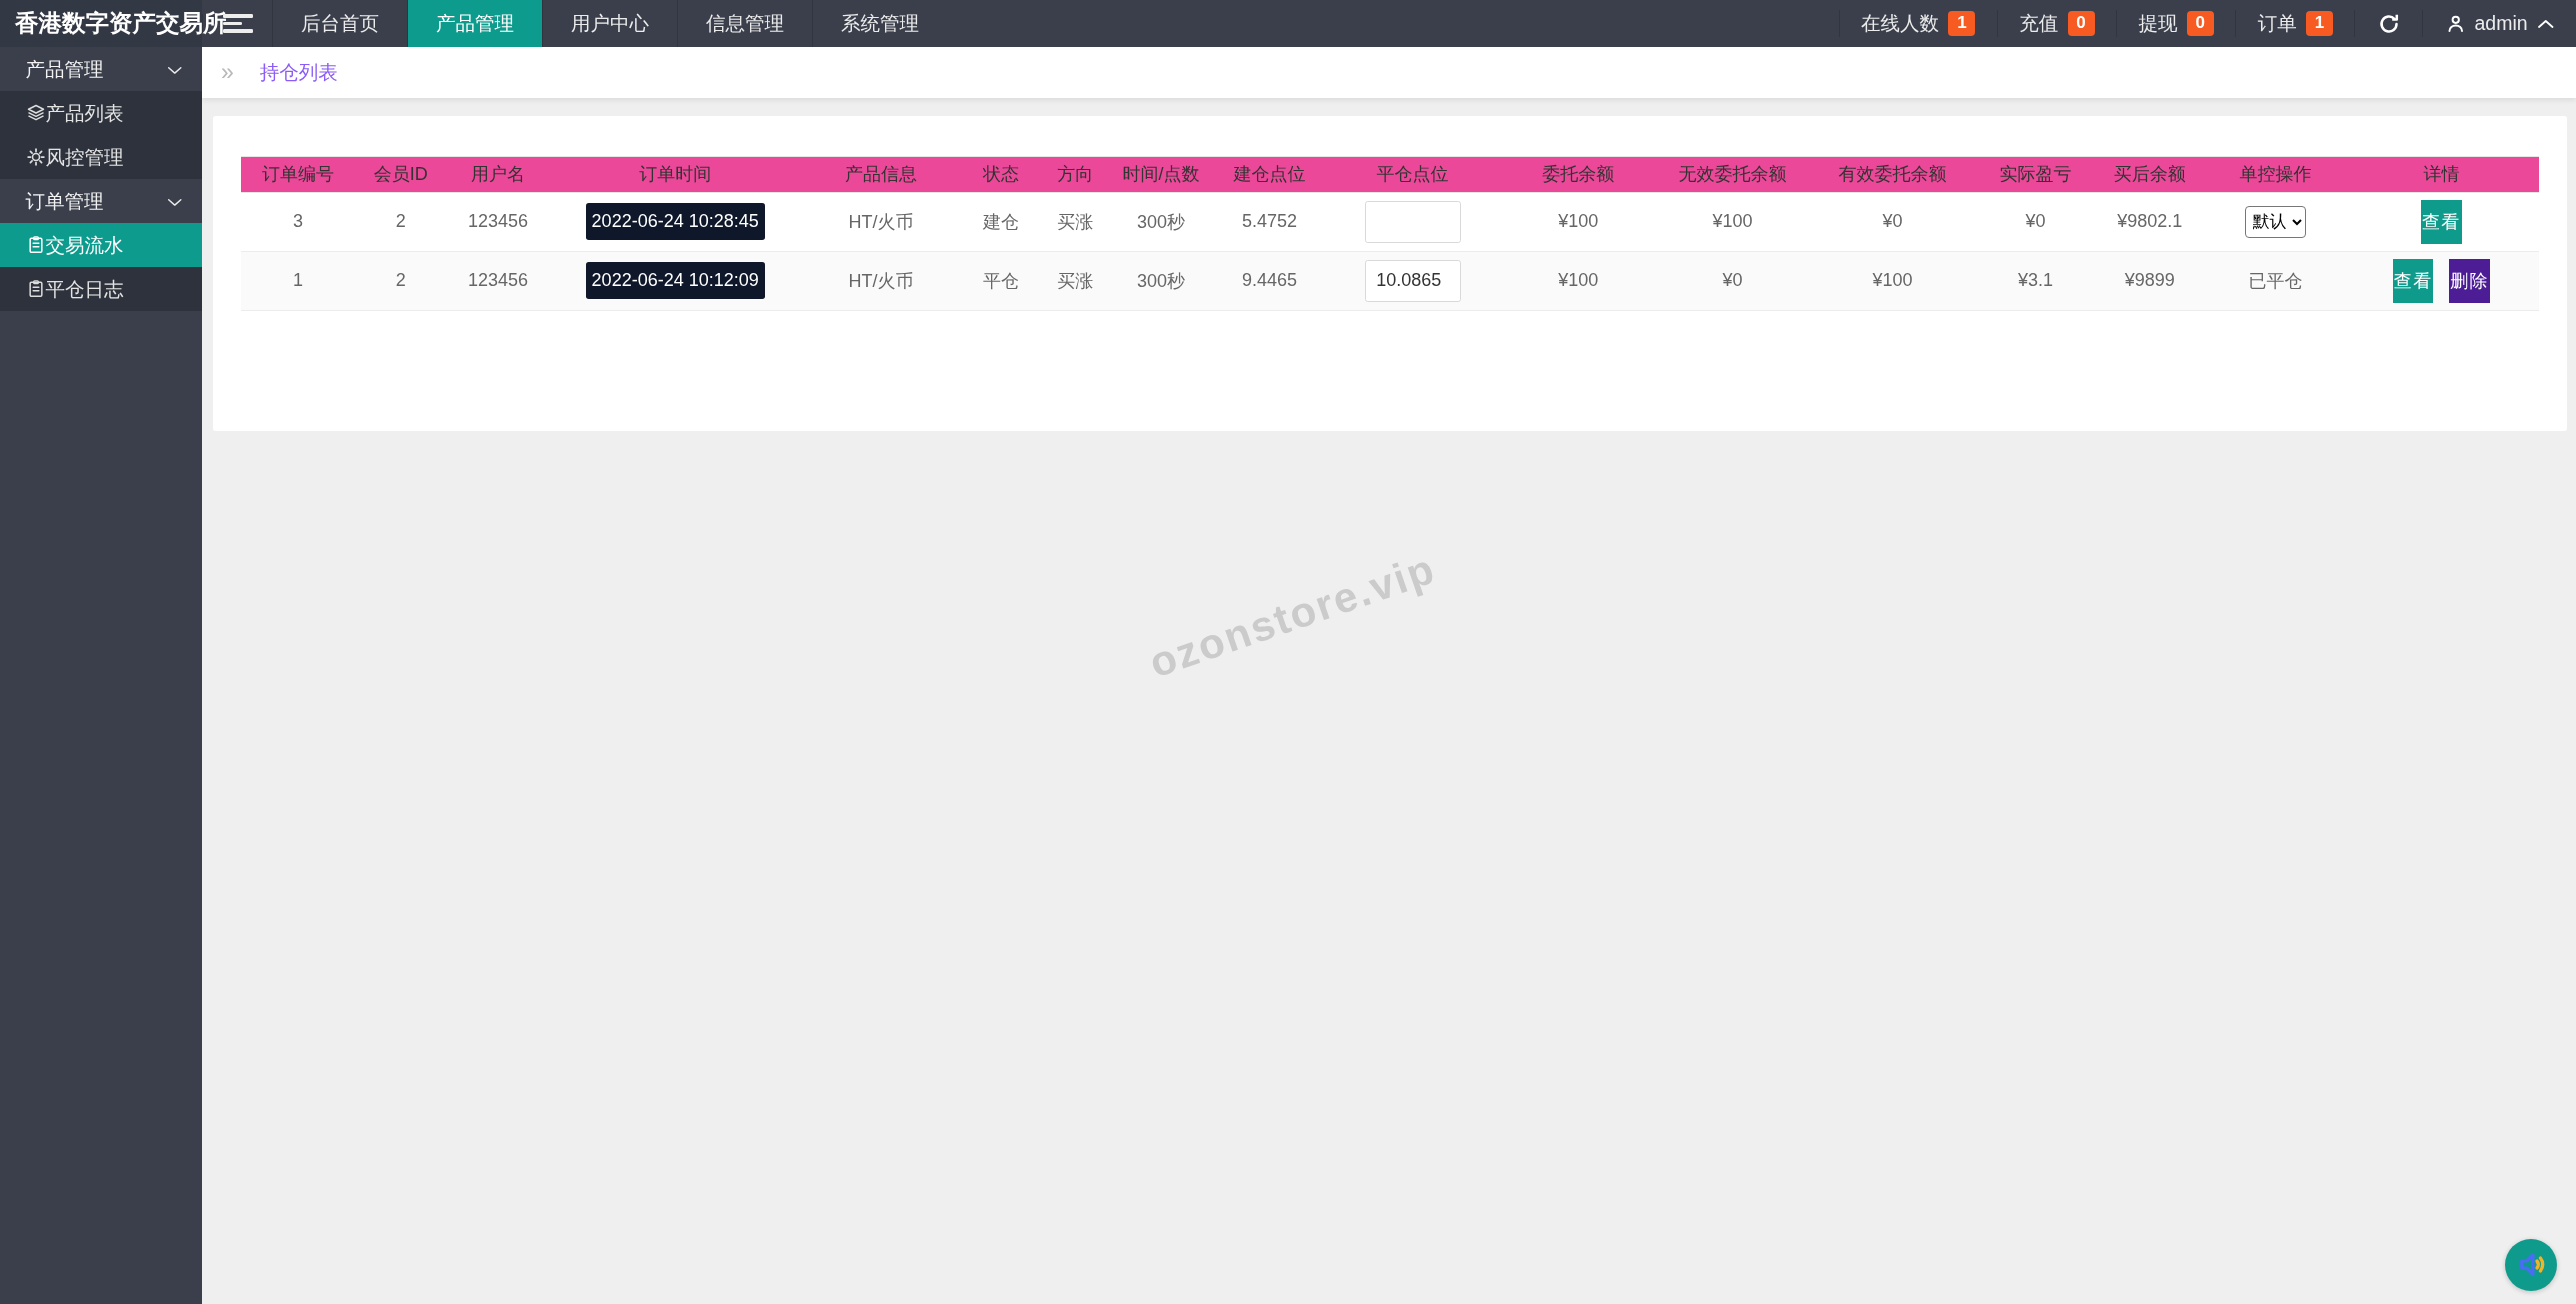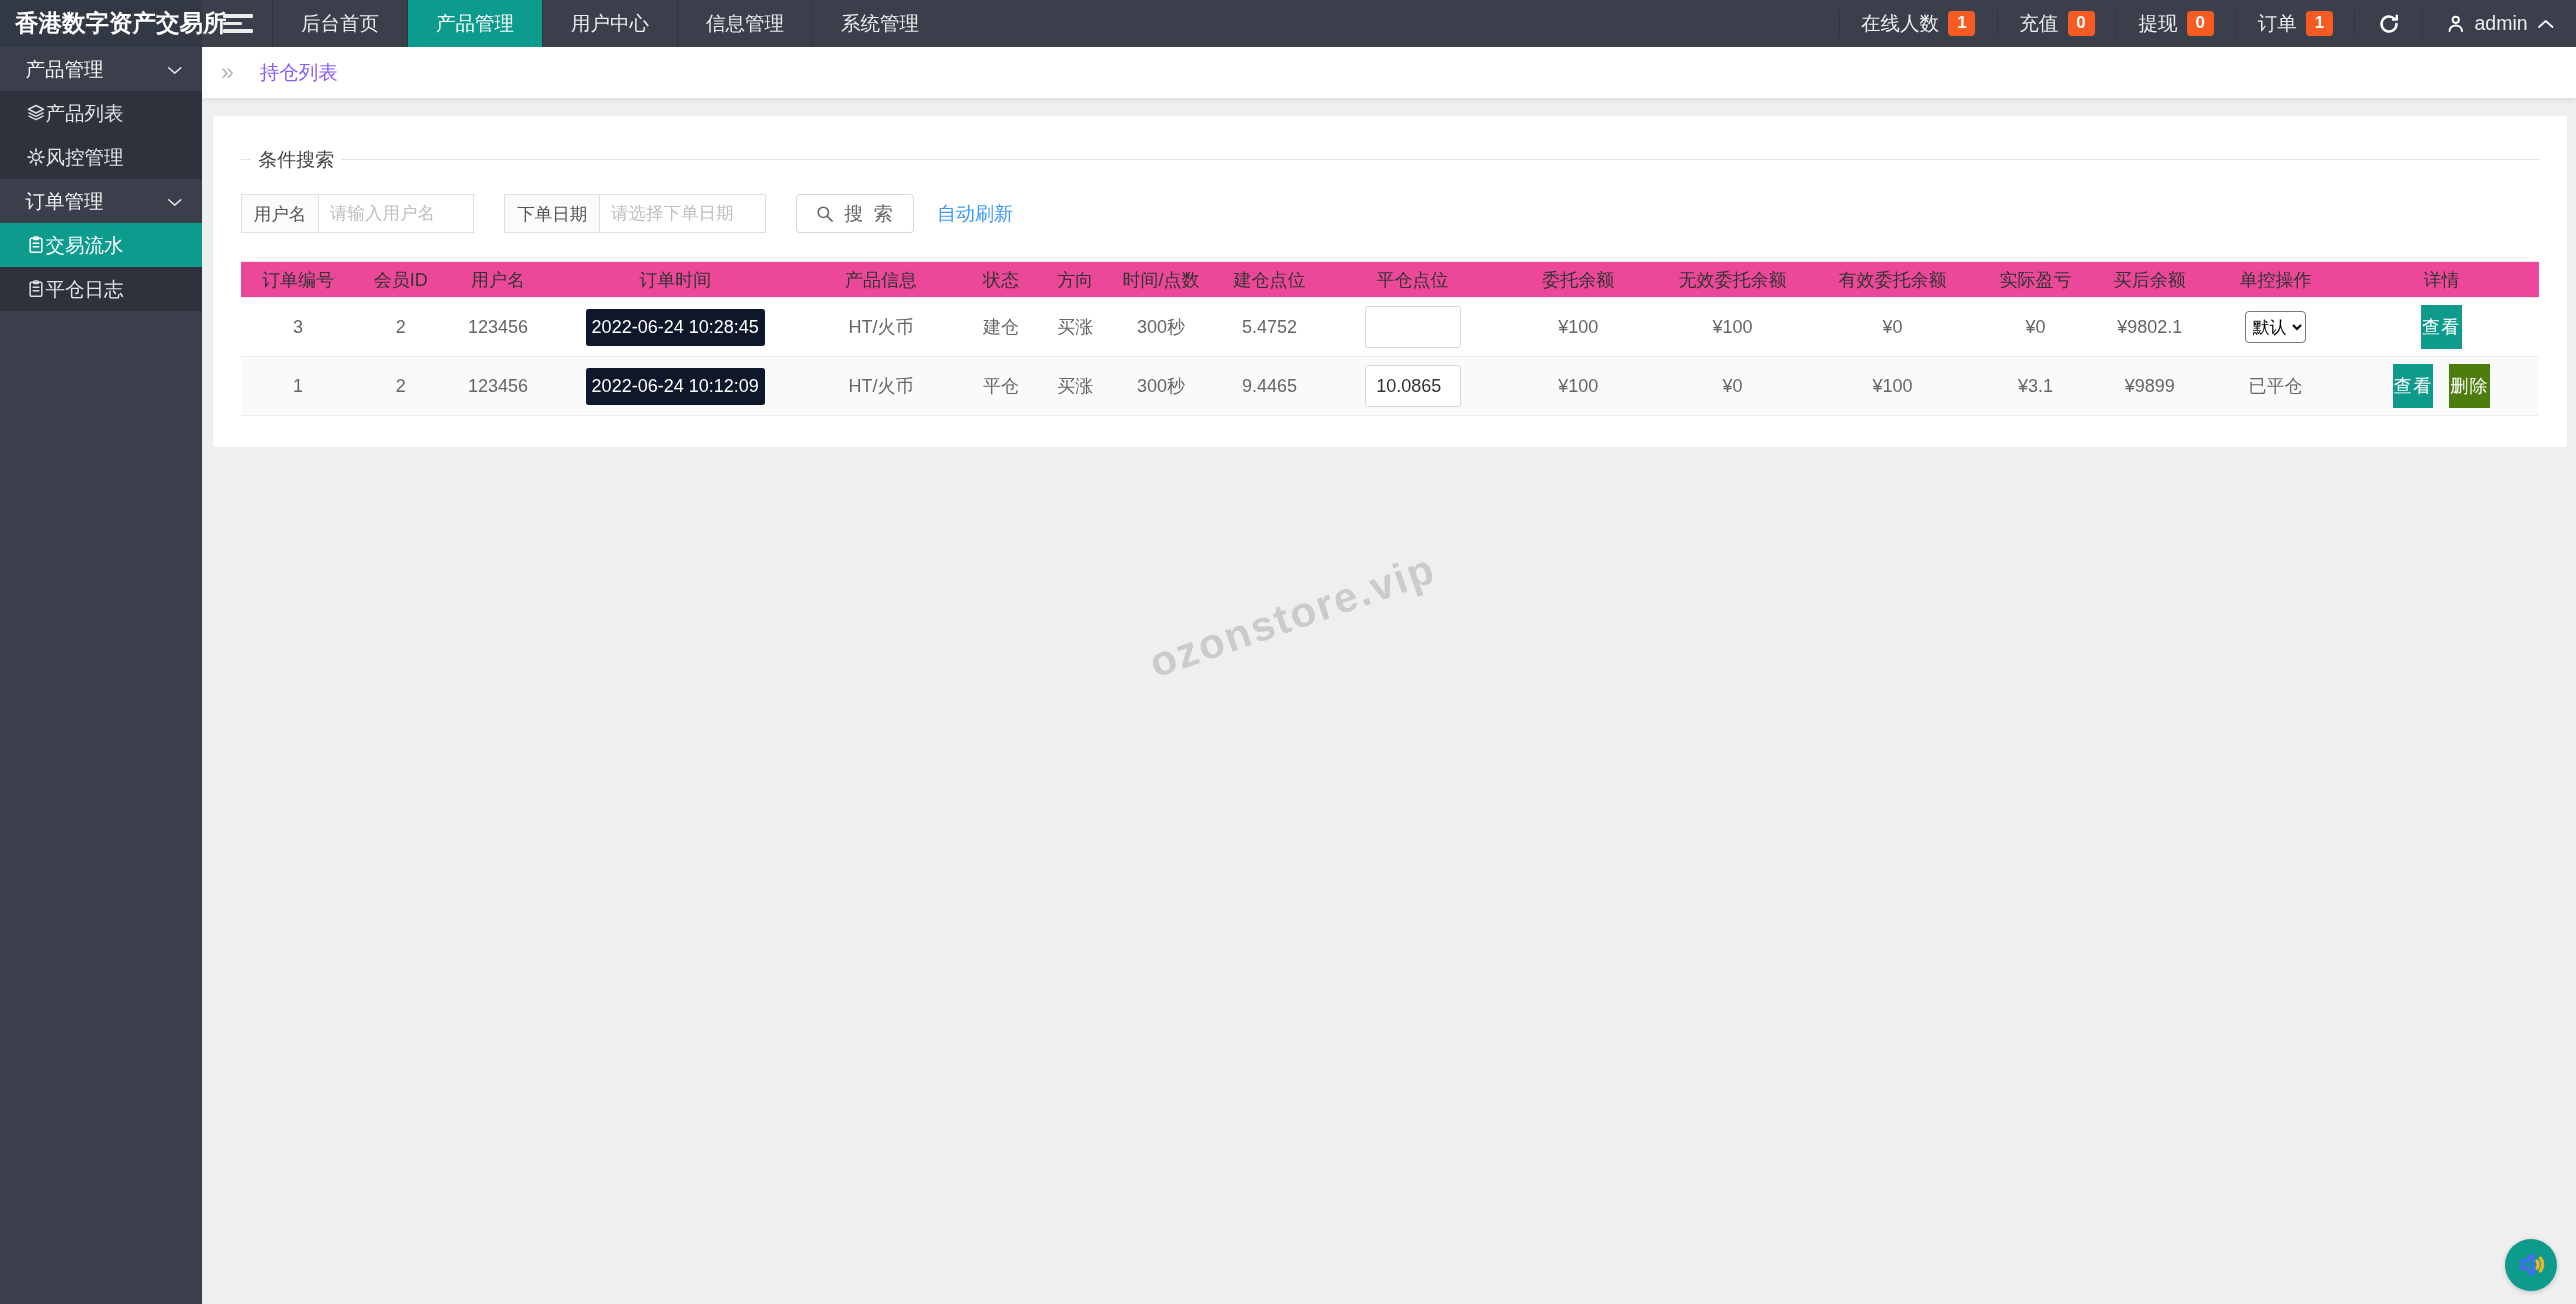--- a/index.html
+++ b/index.html
@@ -70,21 +70,21 @@
   .grid tr.row-even td { background:#fafafa; }
   .date-badge { display:inline-block; background:#0f172a; color:#fff; font-size:18px;
     padding:8px 6px; border-radius:2.7px; white-space:nowrap; }
   .red { color:#e23a30; } .green { color:#1ea20d; }
   .close-input { width:96px; height:42px; border:0.7px solid #d9d9d9; border-radius:2.7px;
     font-size:18px; color:#333; padding:0 10.8px; outline:none; background:#fff; }
   .control-select { height:32px; font-size:17px; border:0.7px solid #777; border-radius:4px;
     background:#fff; color:#000; padding:0 2.7px; }
   .btn { display:inline-block; border:none; border-radius:0; color:#fff; font-size:18px;
     padding:10px 1px; cursor:pointer; letter-spacing:1.3px; }
-  .btn-view { background:#0f9b8c; } .btn-del { background:#4d7c0f; margin-left:10.8px; }
+  .btn-view { background:#0f9b8c; } .btn-del { background:#4c1d95; margin-left:10.8px; }
 
   
   .pager { display:flex; align-items:center; gap:8px; margin-top:30px; font-size:18px; color:#666; }
   .pagesize-select { height:32px; font-size:17px; border:0.7px solid #999; border-radius:4px;
     background:#fff; color:#000; padding:0 4px; }
 
   
   .watermark { position:absolute; left:1143px; top:592px; font-size:42px; font-weight:bold;
     color:#c5c5c5; letter-spacing:2px; transform:rotate(-19deg); opacity:.85; z-index:1;
     pointer-events:none; white-space:nowrap; }
@@ -208,41 +208,20 @@
 
 <div class="content">
   <div class="breadcrumb-bar">
     <span class="crumb-icon">»</span>
     <span class="crumb-label">持仓列表</span>
   </div>
 
   <div class="main-pad">
     <div class="card">
 
-      <fieldset class="search-field">
-        <legend>条件搜索</legend>
-        <div class="search-row">
-          <div class="input-group">
-            <span class="ig-label">用户名</span>
-            <input class="w-user" type="text" placeholder="请输入用户名" style="">
-          </div>
-          <div class="input-group">
-            <span class="ig-label">下单日期</span>
-            <input class="w-date" type="text" placeholder="请选择下单日期" style="">
-          </div>
-          <button class="search-btn">
-            <svg width="20" height="20" viewBox="0 0 24 24">
-              <circle cx="10" cy="10" r="6.2" fill="none" stroke="#666" stroke-width="1.9"></circle>
-              <line x1="14.6" y1="14.6" x2="20.5" y2="20.5" stroke="#666" stroke-width="1.9" stroke-linecap="round"></line>
-            </svg>
-            <span>搜 索</span>
-          </button>
-          <a class="auto-refresh">自动刷新</a>
-        </div>
-      </fieldset>
 
       <table class="grid">
         <colgroup>
           <col style="width:5%">
             <col style="width:4%">
             <col style="width:4.5%">
             <col style="width:11%">
           <col style="width:7%">
             <col style="width:3.5%">
             <col style="width:3%">

